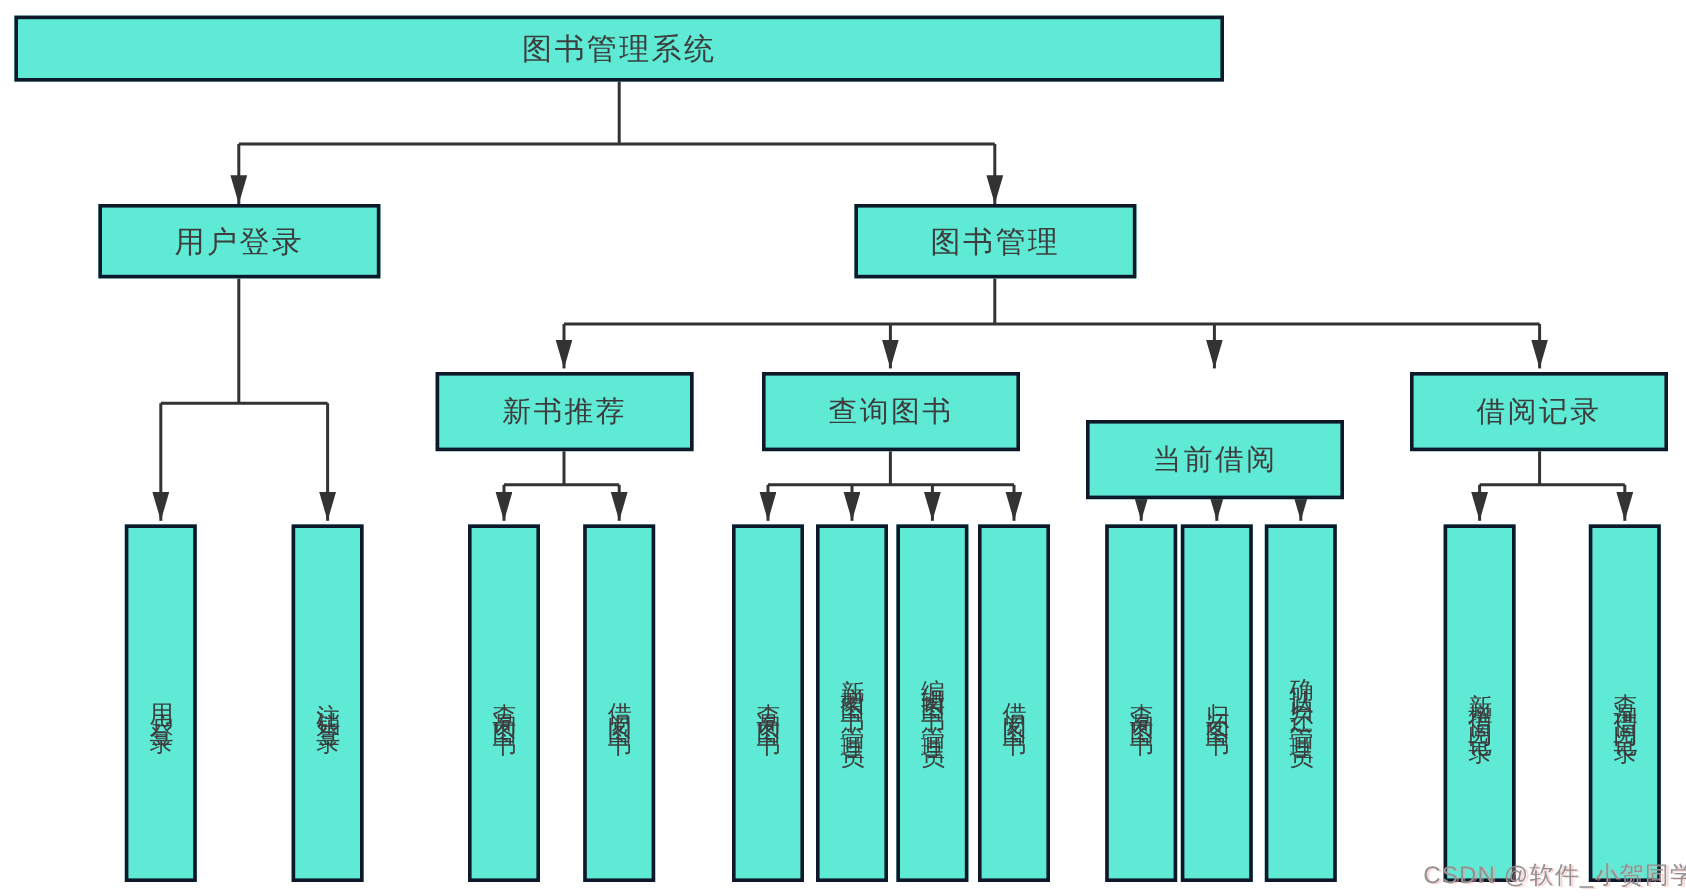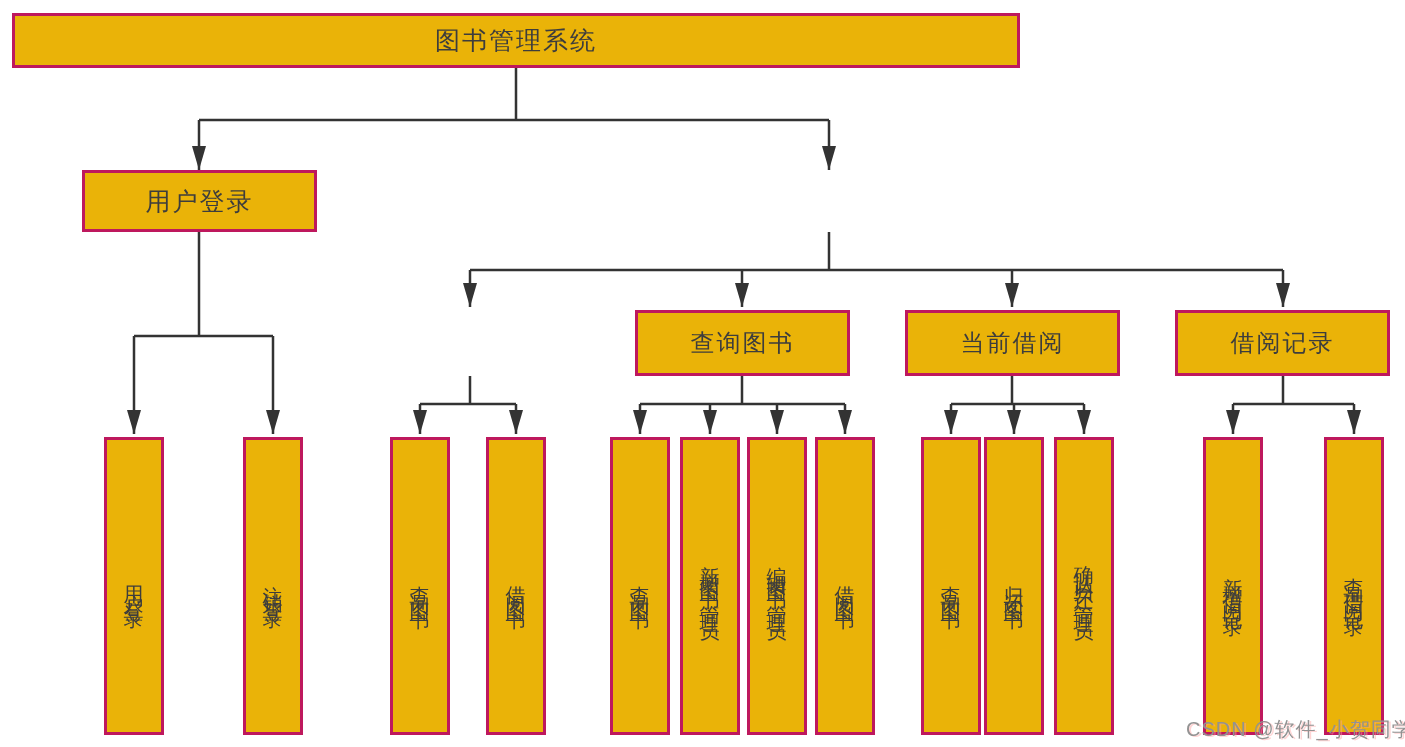--- a/index.html
+++ b/index.html
@@ -18,22 +18,22 @@
   .connector-layer {
     position: absolute;
     left: 0;
     top: 0;
     width: 1405px;
     height: 747px;
   }
   .box {
     position: absolute;
     box-sizing: border-box;
-    background: #eab308;
-    border: 3px solid #be185d;
+    background: #5eead4;
+    border: 3px solid #0f172a;
     display: flex;
     align-items: center;
     justify-content: center;
     color: #3d3d3d;
     white-space: nowrap;
   }
   .lvl1 {
     left: 12px; top: 13px; width: 1008px; height: 55px;
     font-size: 25px; letter-spacing: 2px;
   }
@@ -108,23 +108,25 @@
 
       <path d="M1283,376 L1283,404 M1233,404 L1354,404"></path>
       <line x1="1233" y1="404" x2="1233" y2="434" marker-end="url(#arw)"></line>
       <line x1="1354" y1="404" x2="1354" y2="434" marker-end="url(#arw)"></line>
     </g>
   </svg>
 
   <div class="box lvl1">图书管理系统</div>
 
   <div class="box lvl2" style="left:82px;">用户登录</div>
+  <div class="box lvl2" style="left:712px;">图书管理</div>
 
+  <div class="box lvl3" style="left:363px;">新书推荐</div>
   <div class="box lvl3" style="left:635px;">查询图书</div>
-  <div class="box lvl3" style="left:905px;">当前借阅</div>
+  <div class="box lvl3" style="left:905px;margin-top:40px;">当前借阅</div>
   <div class="box lvl3" style="left:1175px;">借阅记录</div>
 
   <div class="box leaf" style="left:104px;">用户登录</div>
   <div class="box leaf" style="left:243px;">注销登录</div>
 
   <div class="box leaf" style="left:390px;">查询图书</div>
   <div class="box leaf" style="left:486px;">借阅图书</div>
 
   <div class="box leaf" style="left:610px;">查询图书</div>
   <div class="box leaf" style="left:680px;">新增图书（管理员）</div>

